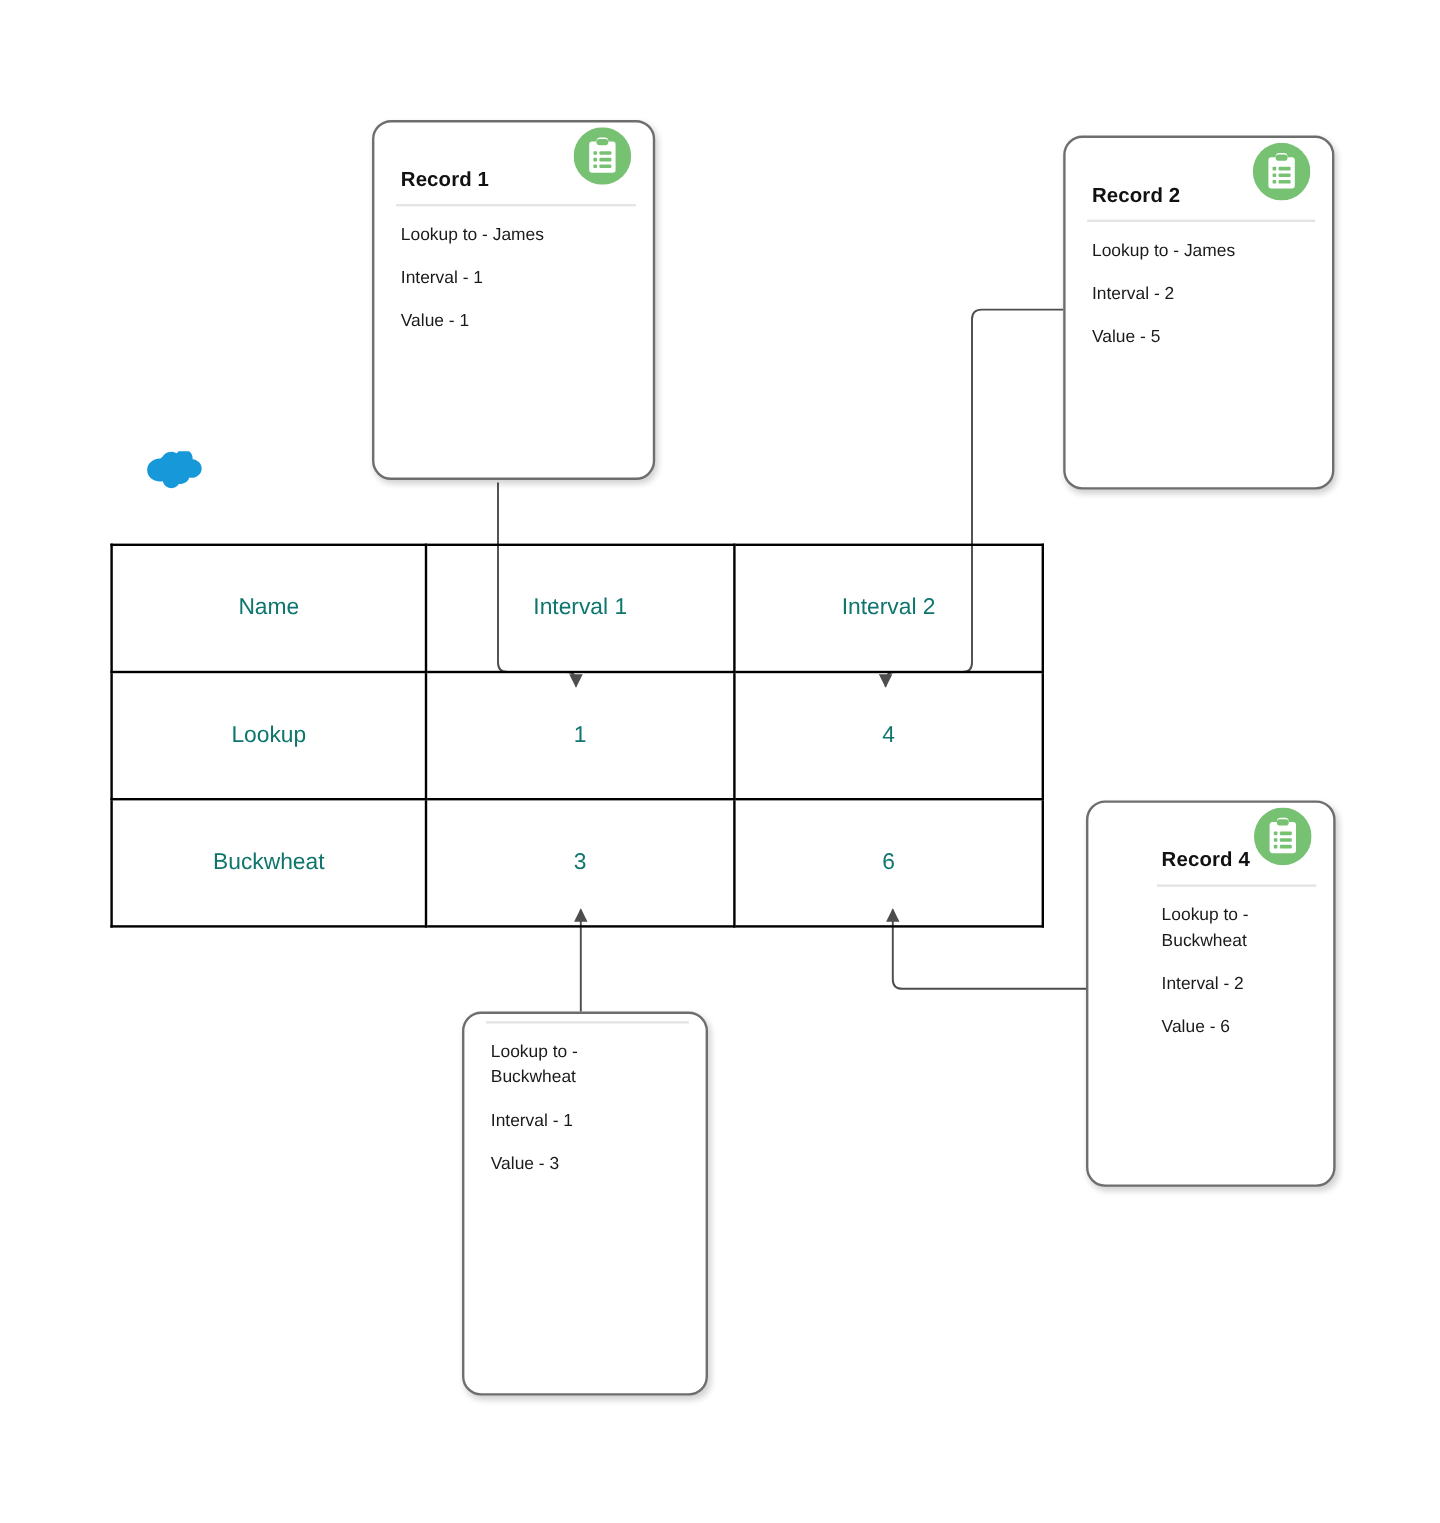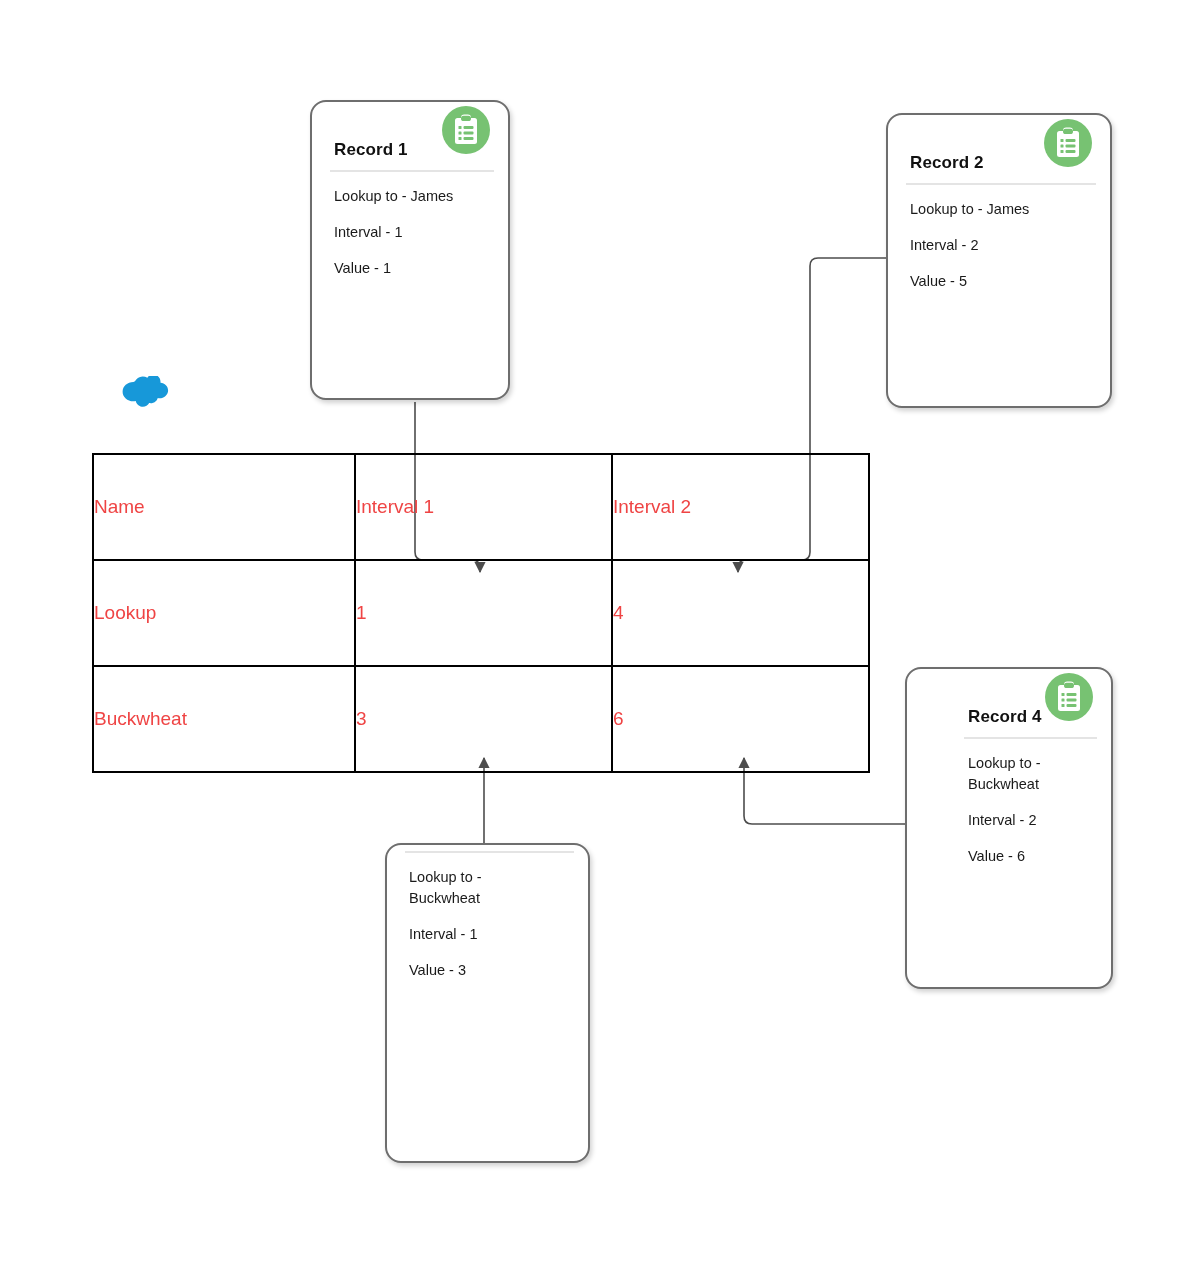--- a/index.html
+++ b/index.html
@@ -77,40 +77,40 @@
     padding: 14px 20px 0 22px;
   }
   .card-line {
     font-size: 14.5px;
     color: #1a1a1a;
     line-height: 1.45;
     margin-bottom: 15px;
     white-space: pre-line;
   }
 
-  #card-record-1 { left: 310px; top: 100px; width: 200px; height: 300px; }
+  #card-record-1 { left: 310px; top: 100px; width: 236px; height: 300px; }
   #card-record-2 { left: 886px; top: 113px; width: 226px; height: 295px; }
   #card-record-3 { left: 385px; top: 843px; width: 205px; height: 320px; }
   #card-record-4 { left: 905px; top: 667px; width: 208px; height: 322px; padding-left: 39px; }
 
   
   #data-table {
     position: absolute;
     left: 92px;
     top: 453px;
     width: 776px;
     border-collapse: collapse;
     table-layout: fixed;
   }
   #data-table td {
     border: 2px solid #000000;
-    text-align: left;
+    text-align: center;
     vertical-align: middle;
     font-size: 19px;
-    color: #ef4444;
+    color: #0f766e;
     height: 104px;
     padding: 0;
   }
   #data-table col.c-name { width: 262px; }
   #data-table col.c-i1   { width: 257px; }
   #data-table col.c-i2   { width: 257px; }
 </style>
 </head>
 <body>
 

